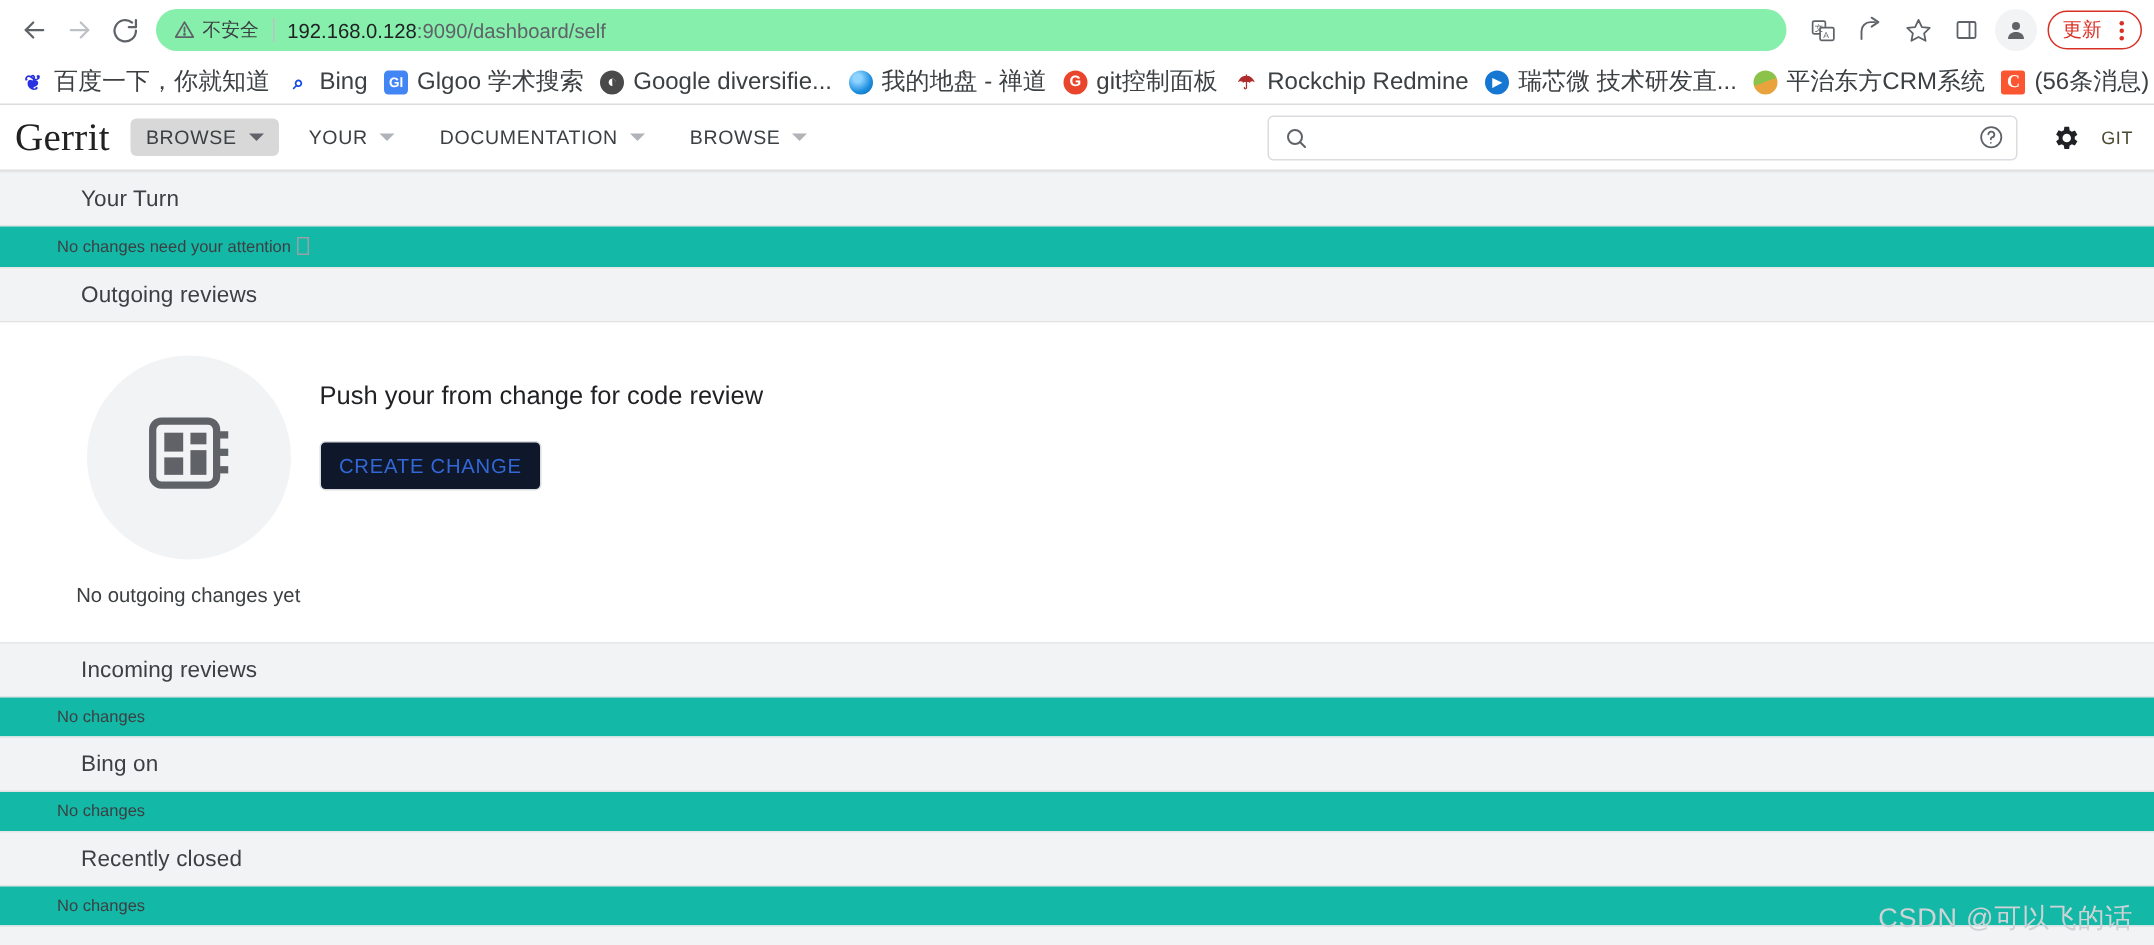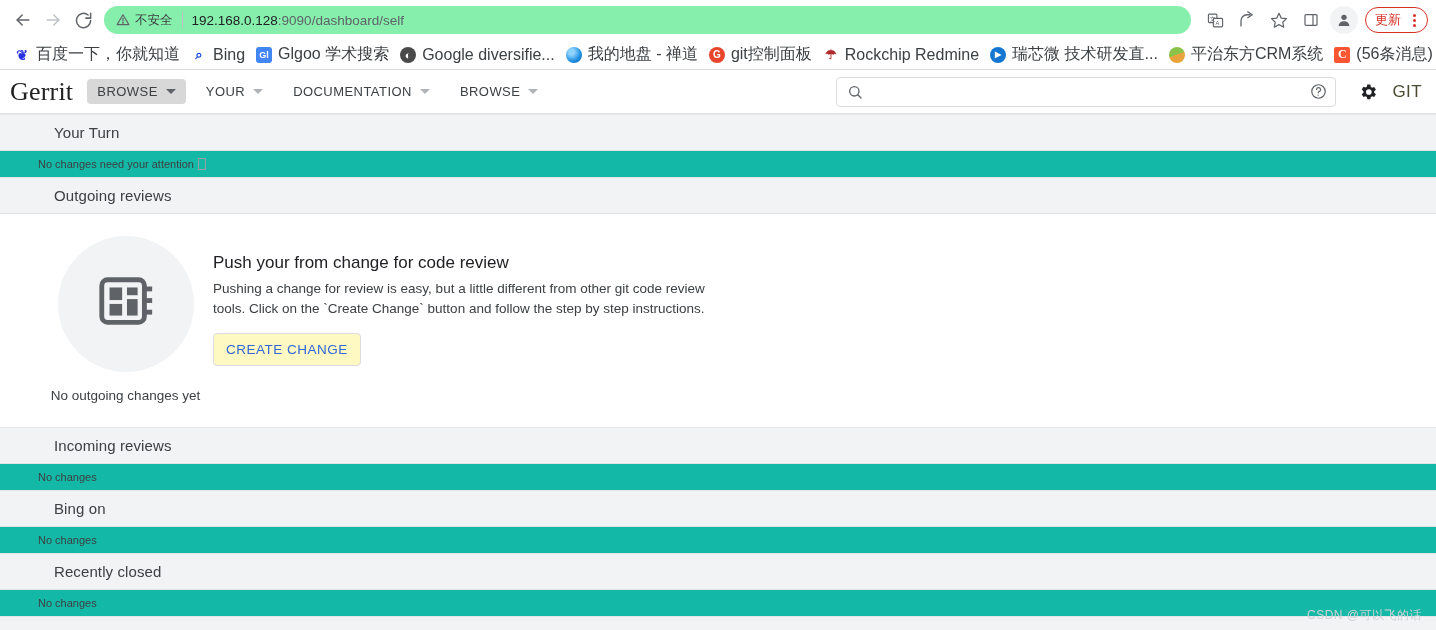--- a/index.html
+++ b/index.html
@@ -216,21 +216,21 @@
     font-family: "Liberation Sans", sans-serif;
     color: #202124;
     background: transparent;
     margin-left: 8px;
     min-width: 0;
   }
   .help-icon { color: #5f6368; display: flex; align-items: center; }
   .gear-icon { margin-left: 22px; color: #202124; display: flex; align-items: center; }
   .git-label {
     margin-left: 14px;
-    font-size: 17px;
+    font-size: 12px;
     color: #4a4a30;
     letter-spacing: 0.4px;
   }
 
   
   .dashboard { background: #ffffff; }
   .section-header {
     background: #f1f3f4;
     padding: 9px 0 9px 54px;
     font-size: 15px;
@@ -286,34 +286,34 @@
   .empty-desc {
     font-size: 13.5px;
     line-height: 20px;
     color: #3c4043;
   }
   .create-btn {
     margin-top: 14px;
     display: inline-block;
     border: 1px solid #dadce0;
     border-radius: 4px;
-    background: #fef9c3;
+    background: #0f172a;
     color: #3367d6;
     font-size: 13.5px;
     letter-spacing: 0.5px;
     padding: 8px 12px;
     font-family: "Liberation Sans", sans-serif;
   }
   .bottom-strip { height: 14px; background: #f1f3f4; border-top: 1px solid #e4e6e8; }
 
   .watermark {
     position: absolute;
     right: 14px;
     bottom: 6px;
-    font-size: 12px;
+    font-size: 18px;
     color: #cfd3d6;
     letter-spacing: 0.5px;
     pointer-events: none;
   }
   .page { position: relative; width: 1436px; height: 630px; }
 </style>
 </head>
 <body>
 
 <div class="page">
@@ -504,21 +504,20 @@
               <rect x="51" y="16" width="8" height="5" fill="#5f6368"></rect>
               <rect x="51" y="28" width="8" height="5" fill="#5f6368"></rect>
               <rect x="51" y="40" width="8" height="5" fill="#5f6368"></rect>
             </svg>
           </span>
         </div>
         <div class="empty-caption">No outgoing changes yet</div>
       </div>
       <div class="empty-right">
         <div class="empty-title">Push your from change for code review</div>
-        <div class="empty-desc">Pushing a change for review is easy, but a little different from other git code review tools. Click on the `Create Change` button and follow the step by step instructions.</div>
         <button class="create-btn">CREATE CHANGE</button>
       </div>
     </div>
 
     <div class="section-header">Incoming reviews</div>
     <div class="section-body">No changes</div>
 
     <div class="section-header">Bing on</div>
     <div class="section-body">No changes</div>
 

